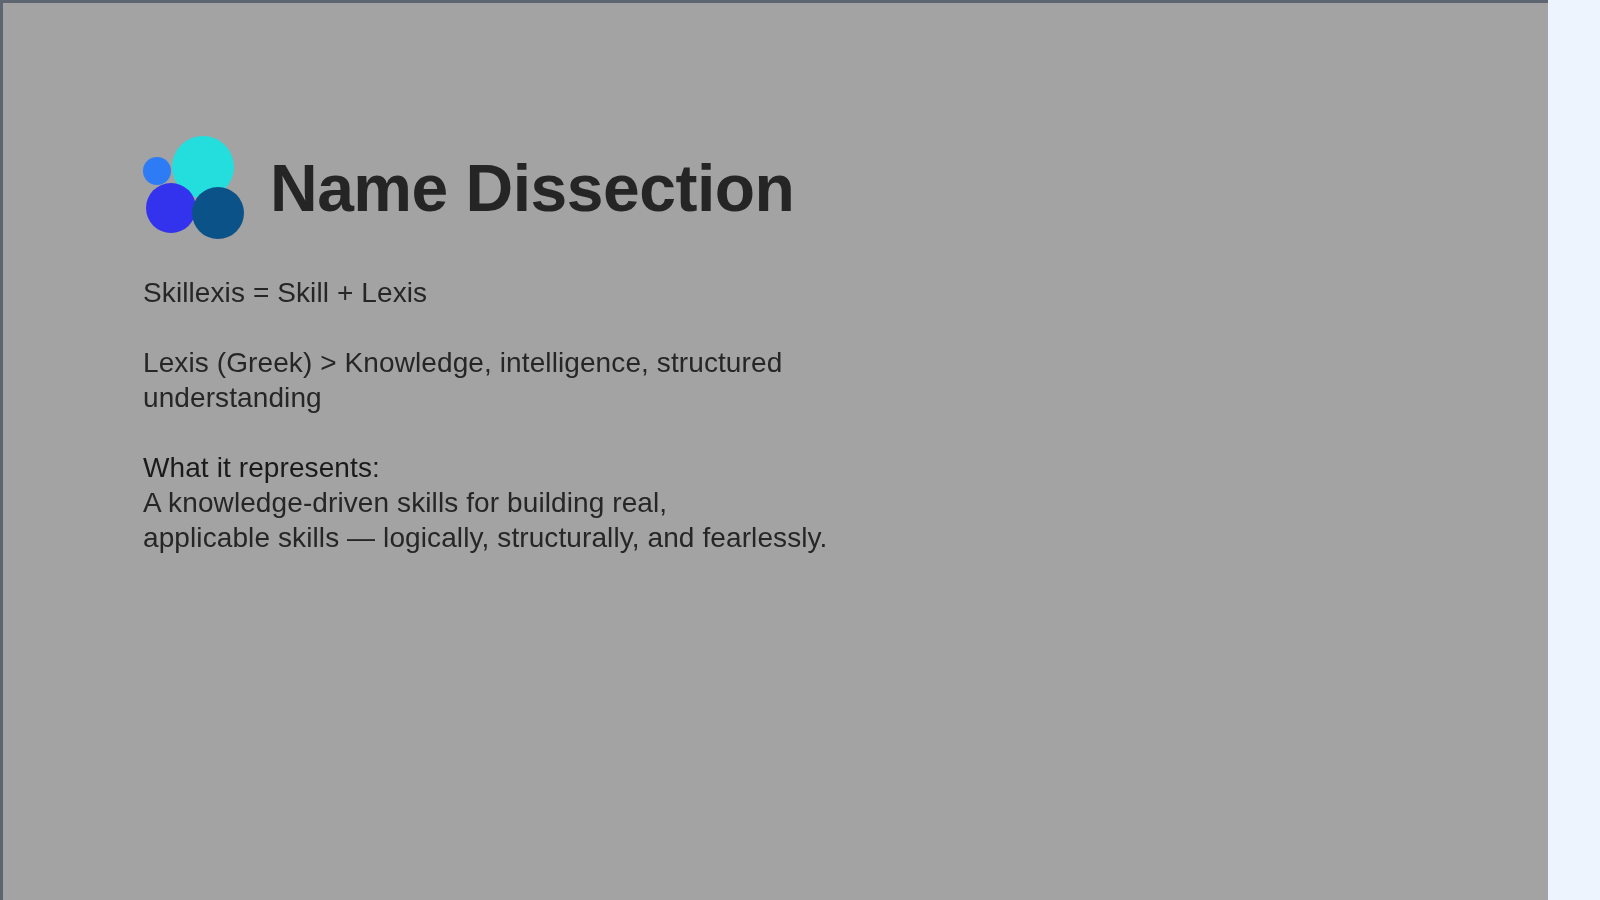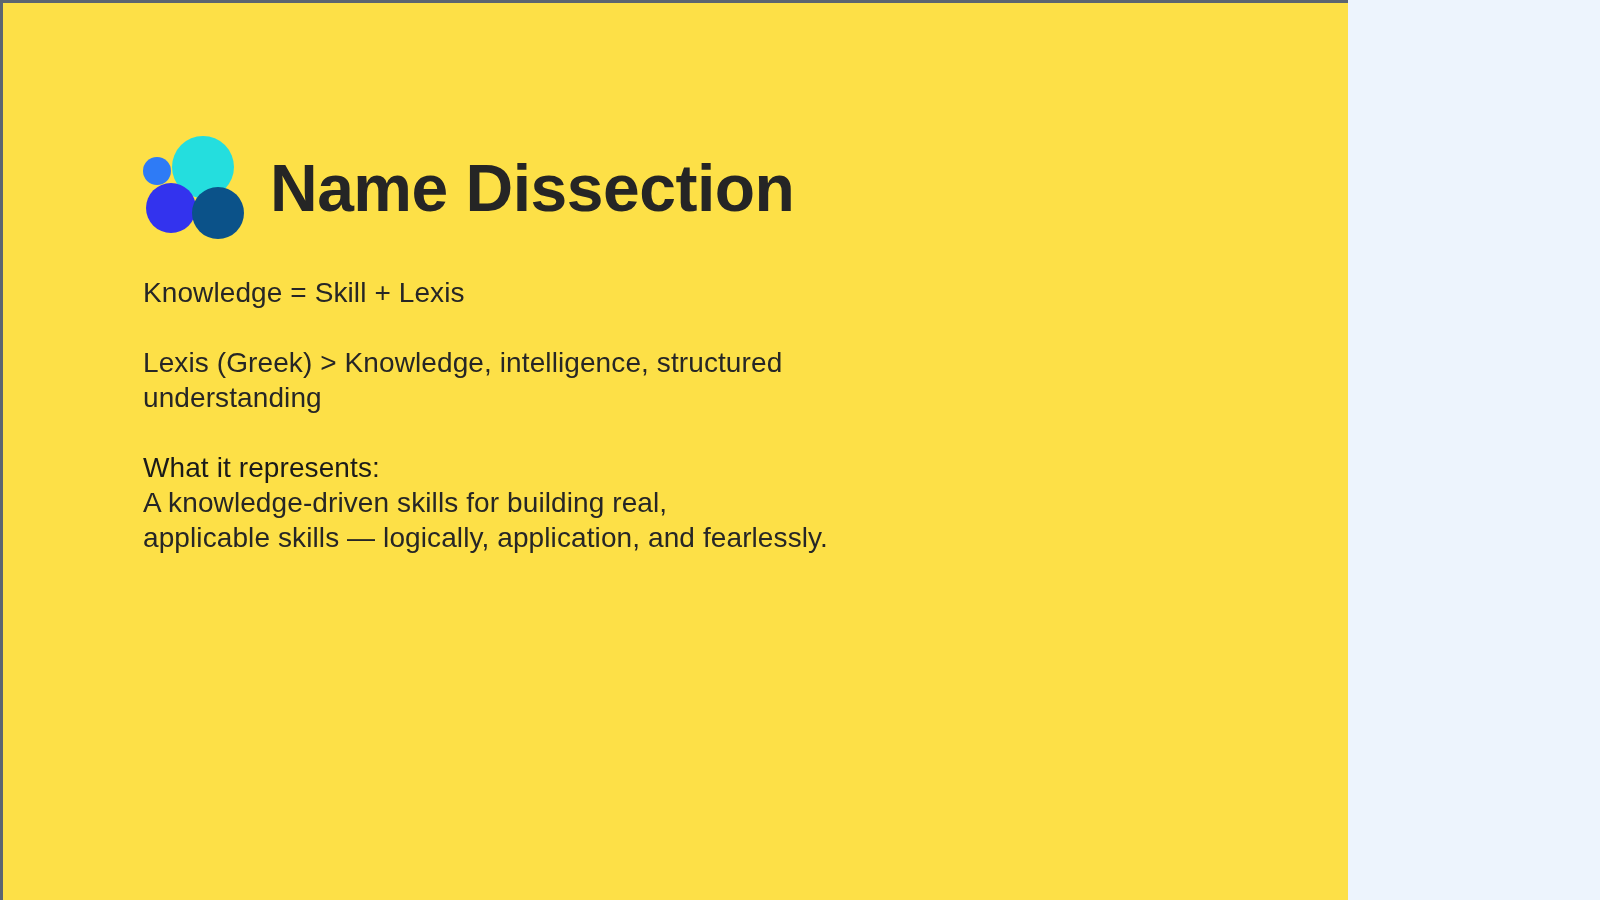--- a/index.html
+++ b/index.html
@@ -11,23 +11,23 @@
     height: 900px;
     background: #edf4fd;
     font-family: "Liberation Sans", sans-serif;
     overflow: hidden;
   }
 
   
   .slide {
     position: relative;
     box-sizing: border-box;
-    width: 1348px;
+    width: 1548px;
     height: 900px;
-    background: #fde047;
+    background: #a3a3a3;
     border-top: 3px solid #5c6570;
     border-left: 3px solid #5c6570;
   }
 
   
   .header {
     position: absolute;
     left: 133px;
     top: 133px;
     display: flex;
@@ -98,25 +98,25 @@
       <circle cx="67" cy="31" r="31" fill="#24dede"></circle>
       <circle cx="35" cy="72" r="25" fill="#3333ee"></circle>
       <circle cx="82" cy="77" r="26" fill="#0b5289"></circle>
     </svg>
 
     <h1 class="slide-title">Name Dissection</h1>
   </div>
 
   <div class="body-copy">
 
-    <p class="para">Knowledge = Skill + Lexis</p>
+    <p class="para">Skillexis = Skill + Lexis</p>
 
 
     <p class="para">Lexis (Greek) &gt; Knowledge, intelligence, structured understanding</p>
 
     <div class="closing-block">
       <p class="para-heading">What it represents:</p>
       <p class="para" style="margin:0;">A knowledge-driven skills for building real,</p>
-      <p class="para" style="margin:0;">applicable skills — logically, application, and fearlessly.</p>
+      <p class="para" style="margin:0;">applicable skills — logically, structurally, and fearlessly.</p>
     </div>
 
   </div>
 </div>
 
 </body></html>

